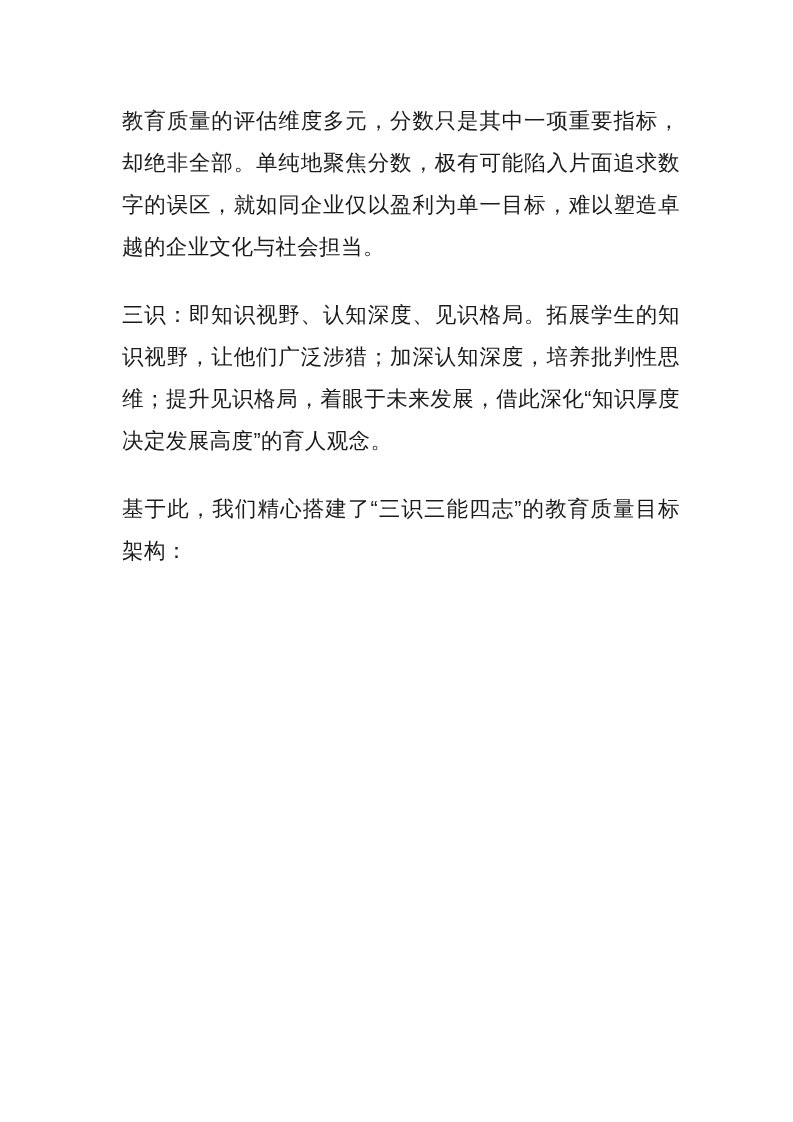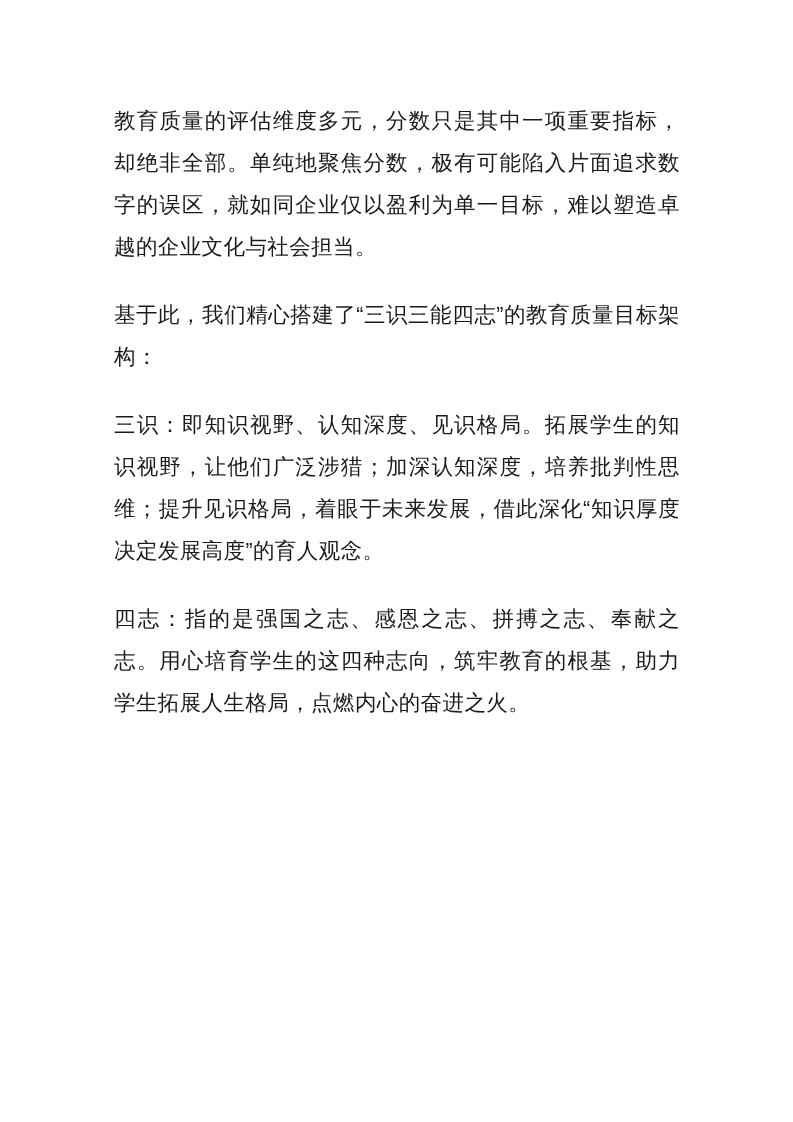--- a/index.html
+++ b/index.html
@@ -26,31 +26,30 @@
     left: 114px;
     top: 100px;
     width: 566px;
   }
   .para {
     font-size: 21.5px;
     line-height: 42px;
     letter-spacing: 0.4px;
     text-align: justify;
     text-justify: inter-ideograph;
-    margin: 0 0 26px 0;
+    margin: 0 0 26px 8px;
     color: #1a1a1a;
     font-weight: 400;
   }
   .para:last-child {
     margin-bottom: 0;
   }
 </style>
 </head>
 <body>
 
 <div class="page">
   <div class="content">
     <p class="para">教育质量的评估维度多元，分数只是其中一项重要指标，却绝非全部。单纯地聚焦分数，极有可能陷入片面追求数字的误区，就如同企业仅以盈利为单一目标，难以塑造卓越的企业文化与社会担当。</p>
+    <p class="para">三识：即知识视野、认知深度、见识格局。拓展学生的知识视野，让他们广泛涉猎；加深认知深度，培养批判性思维；提升见识格局，着眼于未来发展，借此深化“知识厚度决定发展高度”的育人观念。</p>
     <p class="para">基于此，我们精心搭建了“三识三能四志”的教育质量目标架构：</p>
-    <p class="para">三识：即知识视野、认知深度、见识格局。拓展学生的知识视野，让他们广泛涉猎；加深认知深度，培养批判性思维；提升见识格局，着眼于未来发展，借此深化“知识厚度决定发展高度”的育人观念。</p>
-    <p class="para">四志：指的是强国之志、感恩之志、拼搏之志、奉献之志。用心培育学生的这四种志向，筑牢教育的根基，助力学生拓展人生格局，点燃内心的奋进之火。</p>
   </div>
 </div>
 
 </body></html>

